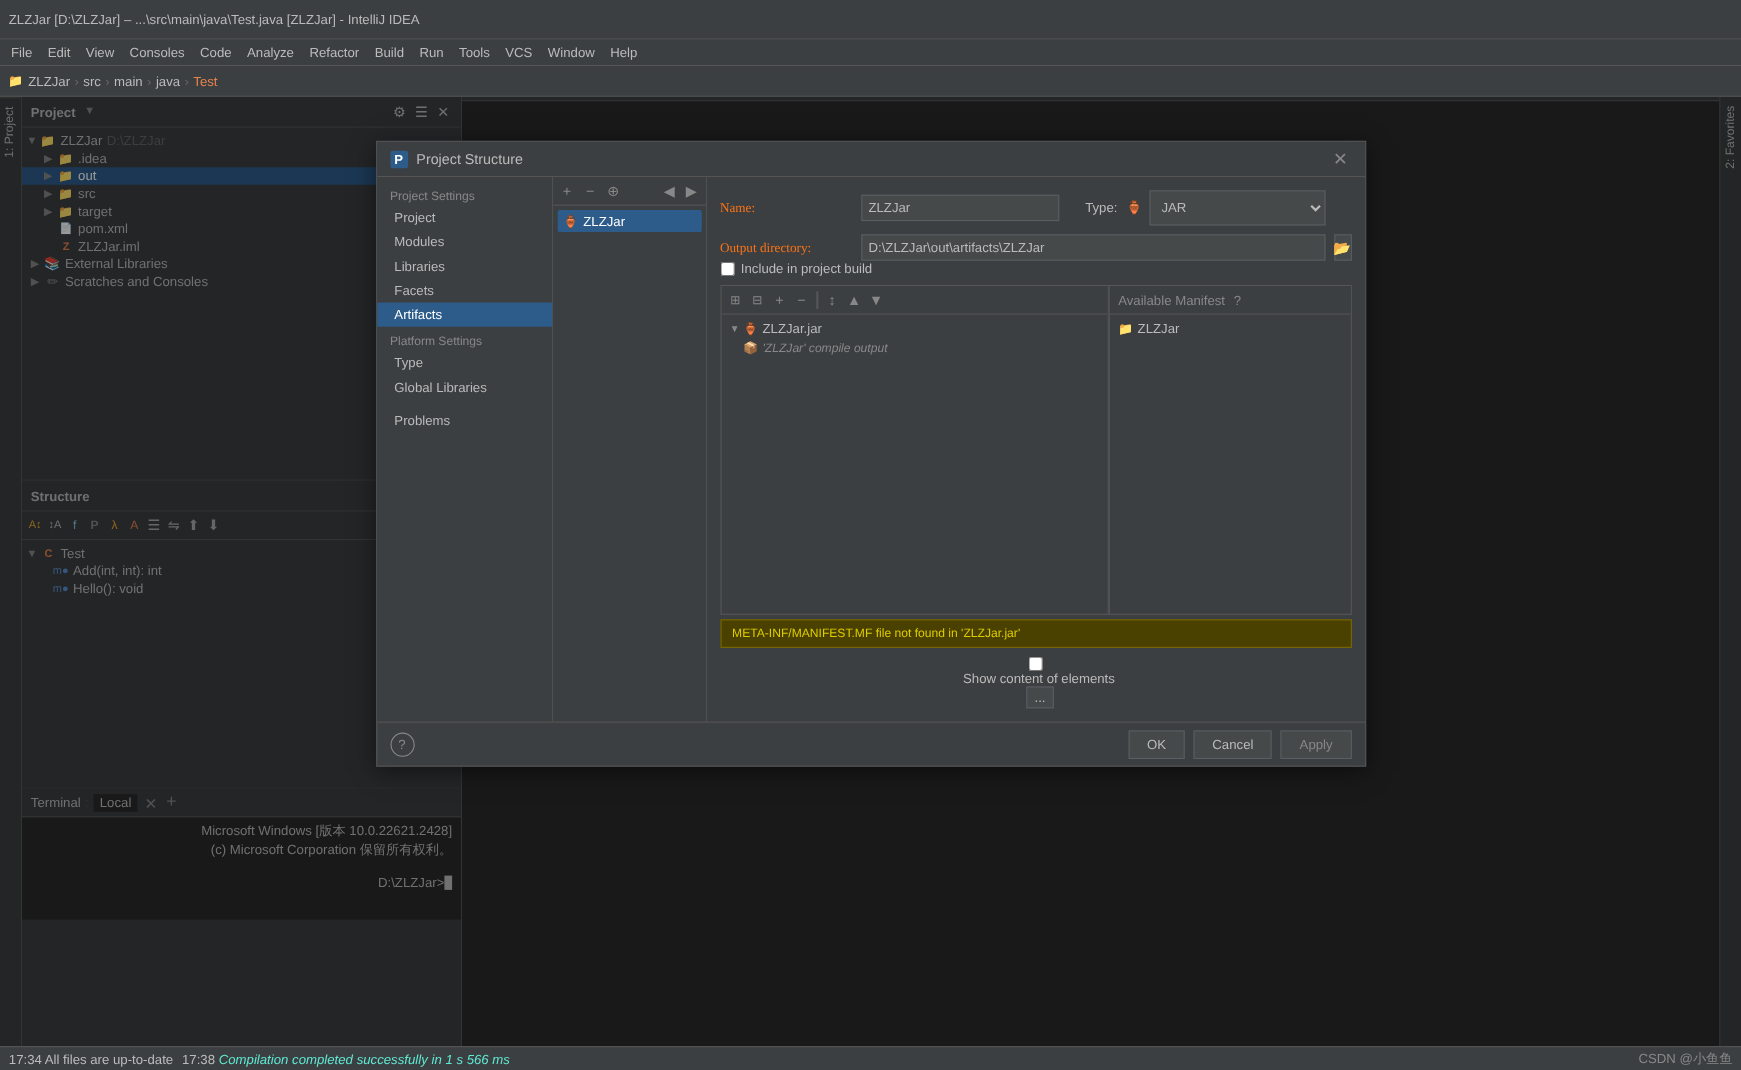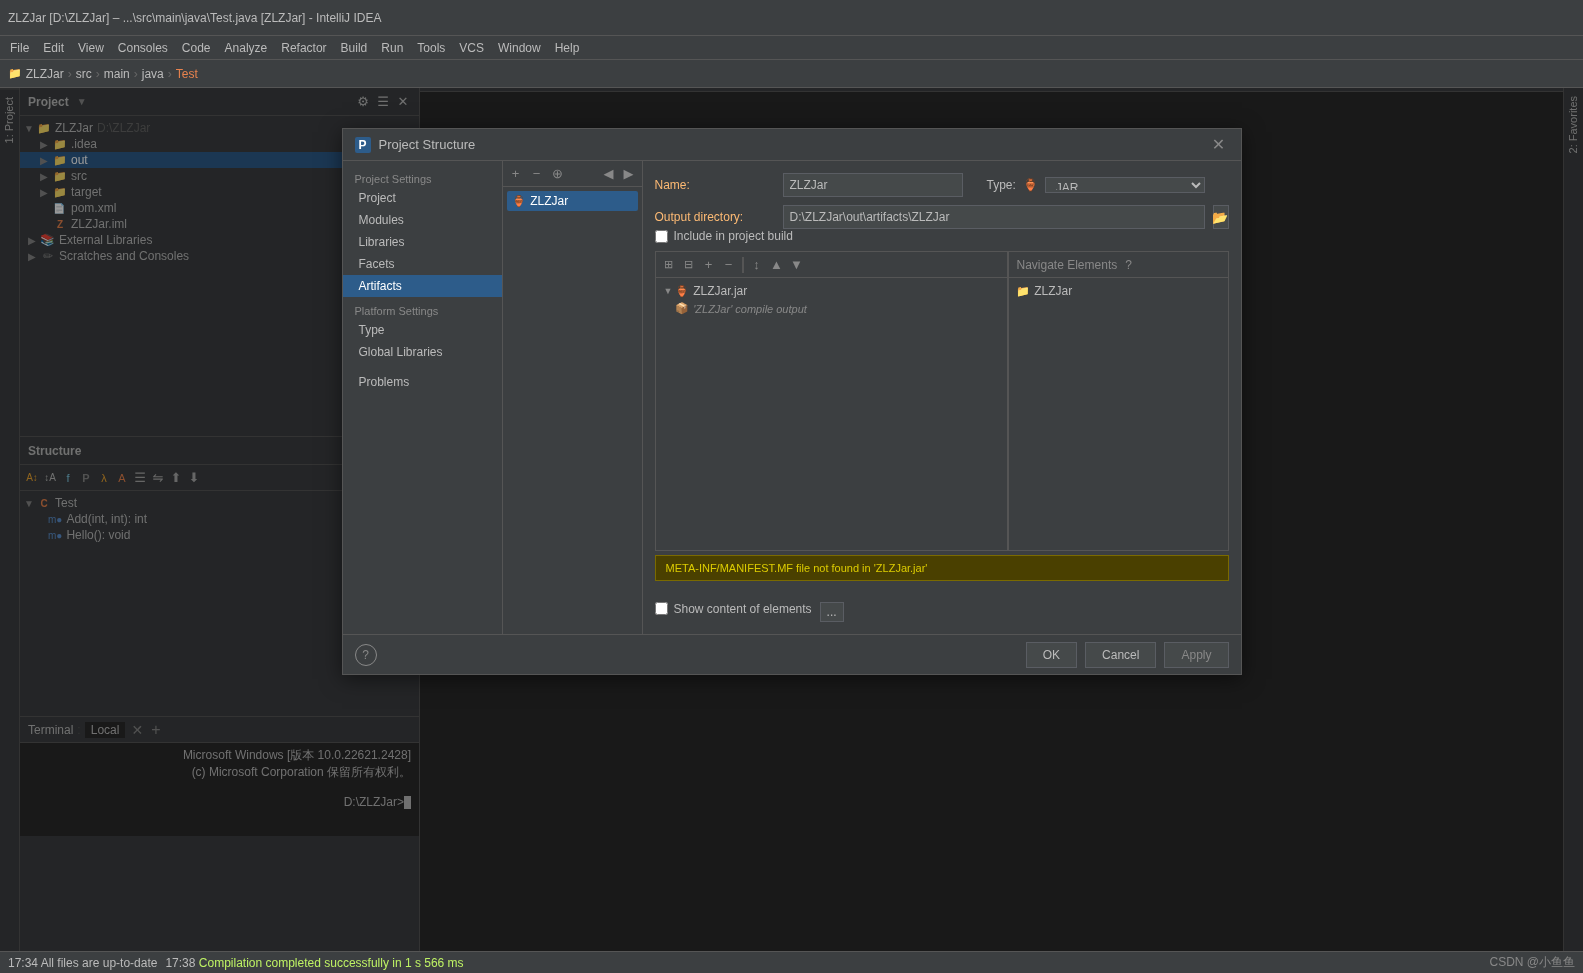--- a/index.html
+++ b/index.html
@@ -185,21 +185,21 @@
       background: #3c3f41;
       border-top: 1px solid #555;
       display: flex;
       align-items: center;
       padding: 0 8px;
       color: #bbbbbb;
       font-size: 11px;
       gap: 8px;
     }
     .status-msg { color: #bbbbbb; }
-    .status-link { color: #bef264; cursor: pointer; }
+    .status-link { color: #5eead4; cursor: pointer; font-style: italic; }
     .status-right { margin-left: auto; color: #888; }
 
     
     .modal-overlay {
       position: absolute;
       top: 0; left: 0; right: 0; bottom: 0;
       background: rgba(0,0,0,0.4);
       display: flex;
       align-items: flex-start;
       justify-content: center;
@@ -285,32 +285,32 @@
       background: #3c3f41;
     }
 
     
     .form-row {
       display: flex;
       align-items: center;
       margin-bottom: 8px;
       gap: 8px;
     }
-    .form-label { color: #fdba74; min-width: 120px; font-size: 12px; }
+    .form-label { color: #f97316; min-width: 120px; font-size: 12px; font-family: Liberation Serif, serif; }
     .form-input {
       flex: 1;
       height: 24px;
       background: #45494a;
       border: 1px solid #5a5d63;
       color: #bbbbbb;
       padding: 2px 6px;
       font-size: 12px;
     }
     .form-select {
-      height: 16px;
+      height: 32px;
       background: #45494a;
       border: 1px solid #5a5d63;
       color: #bbbbbb;
       padding: 2px 6px;
       font-size: 12px;
       min-width: 160px;
     }
 
     .form-row-dir {
       display: flex;
@@ -445,22 +445,23 @@
       background: #45494a;
       border: 1px solid #5a5d63;
       color: #bbbbbb;
       cursor: pointer;
       font-size: 12px;
     }
 
     
     .dialog-bottom-row {
       display: flex;
-      align-items: flex-start;
-      margin-top: 21px;
+      align-items: center;
+      margin-top: 8px;
+      flex-direction: column;
     }
 
     
     .dialog-footer {
       height: 40px;
       display: flex;
       align-items: center;
       justify-content: flex-end;
       padding: 0 12px;
       border-top: 1px solid #555;
@@ -787,21 +788,21 @@
                   </div>
                   <div class="at-item at-item-indent">
                     <span class="at-item-icon">📦</span>
                     <span class="at-item-compile">'ZLZJar' compile output</span>
                   </div>
                 </div>
               </div>
 
               <div class="available-elements">
                 <div class="ae-header">
-                  <span>Navigate Elements</span>
+                  <span>Available Manifest</span>
                   <span style="margin-left:4px; cursor:pointer;">?</span>
                 </div>
                 <div class="ae-content">
                   <div class="ae-item">
                     <span class="ae-item-icon">📁</span>
                     <span>ZLZJar</span>
                   </div>
                 </div>
               </div>
 

